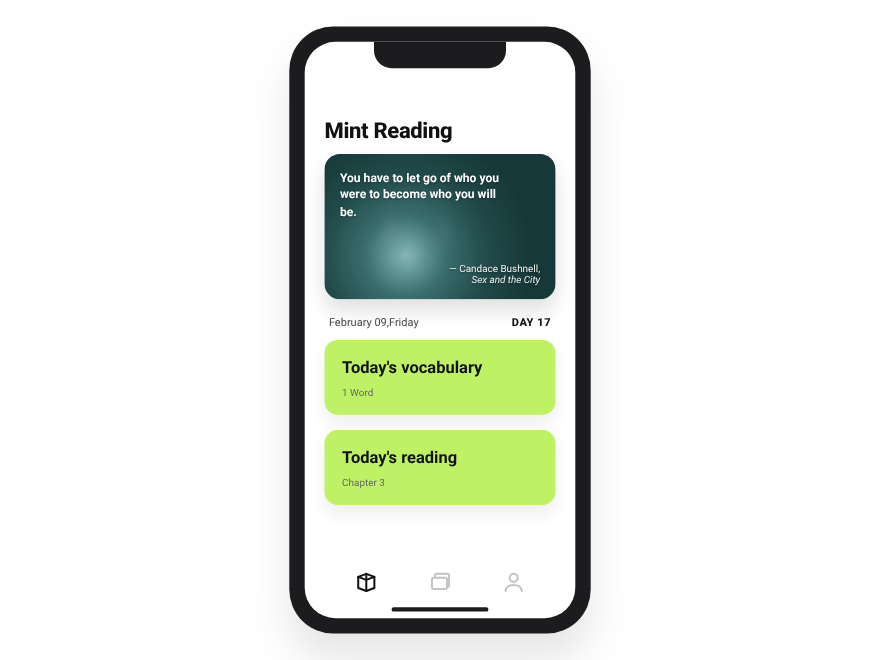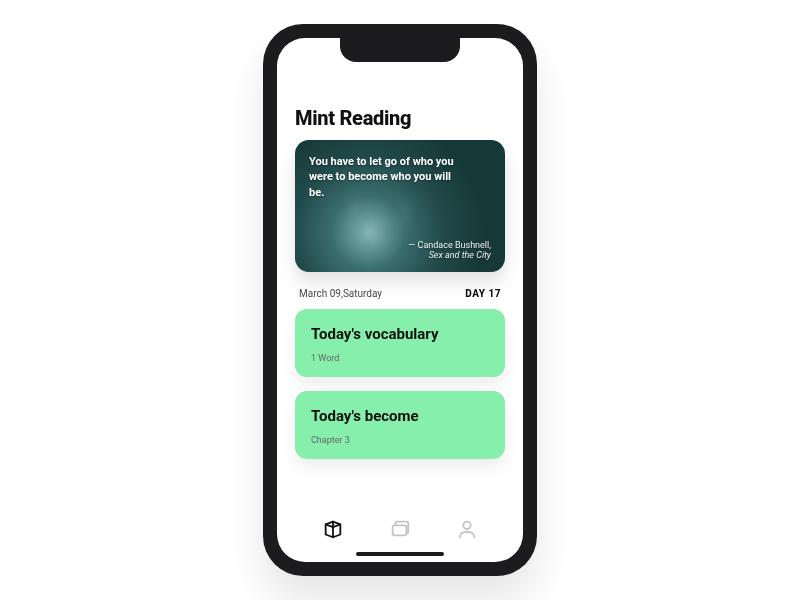--- a/index.html
+++ b/index.html
@@ -79,21 +79,21 @@
   }
   .hero-attrib .author { font-style: normal; }
   .meta {
     display: flex; justify-content: space-between; align-items: center;
     margin: 16px 4px 10px 4px;
     font-size: 10px;
   }
   .meta-date { color: #4a4a4a; }
   .meta-day { font-weight: 800; letter-spacing: 0.5px; color: #111; }
   .card {
-    background: #86efac;
+    background: #bef264;
     border-radius: 12px;
     box-shadow: 0 8px 16px rgba(0,0,0,0.07);
     padding: 16px 16px 14px 16px;
     margin-bottom: 14px;
   }
   .card-title { font-size: 15px; font-weight: 700; color: #111; margin-bottom: 10px; }
   .card-sub { font-size: 9px; color: #666; }
   .tabbar {
     height: 56px;
     display: flex; align-items: center; justify-content: space-around;
@@ -124,31 +124,31 @@
 
       <div class="hero">
         <div class="hero-quote">You have to let go of who you were to become who you will be.</div>
         <div class="hero-attrib">
           <div class="author">— Candace Bushnell,</div>
           <div>Sex and the City</div>
         </div>
       </div>
 
       <div class="meta">
-        <span class="meta-date">March 09,Saturday</span>
+        <span class="meta-date">February 09,Friday</span>
         <span class="meta-day">DAY 17</span>
       </div>
 
       <div class="card">
         <div class="card-title">Today's vocabulary</div>
         <div class="card-sub">1 Word</div>
       </div>
 
       <div class="card">
-        <div class="card-title">Today's become</div>
+        <div class="card-title">Today's reading</div>
         <div class="card-sub">Chapter 3</div>
       </div>
     </div>
 
     <div class="tabbar">
       <div class="tab-btn active">
         <span>
           <svg viewBox="0 0 24 24" fill="none" stroke="currentColor" stroke-width="2" stroke-linejoin="round" stroke-linecap="round">
             <path d="M12 4 L4 7 L4 18 L12 21 L20 18 L20 7 Z"></path>
             <path d="M12 4 L12 21"></path>

